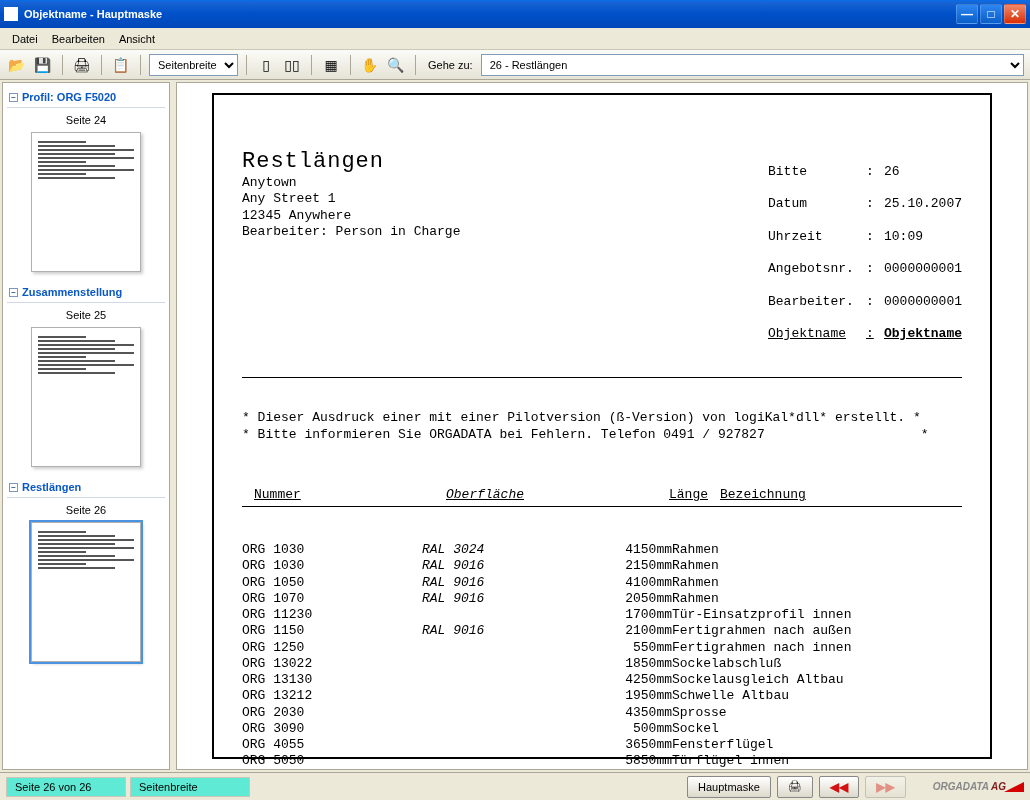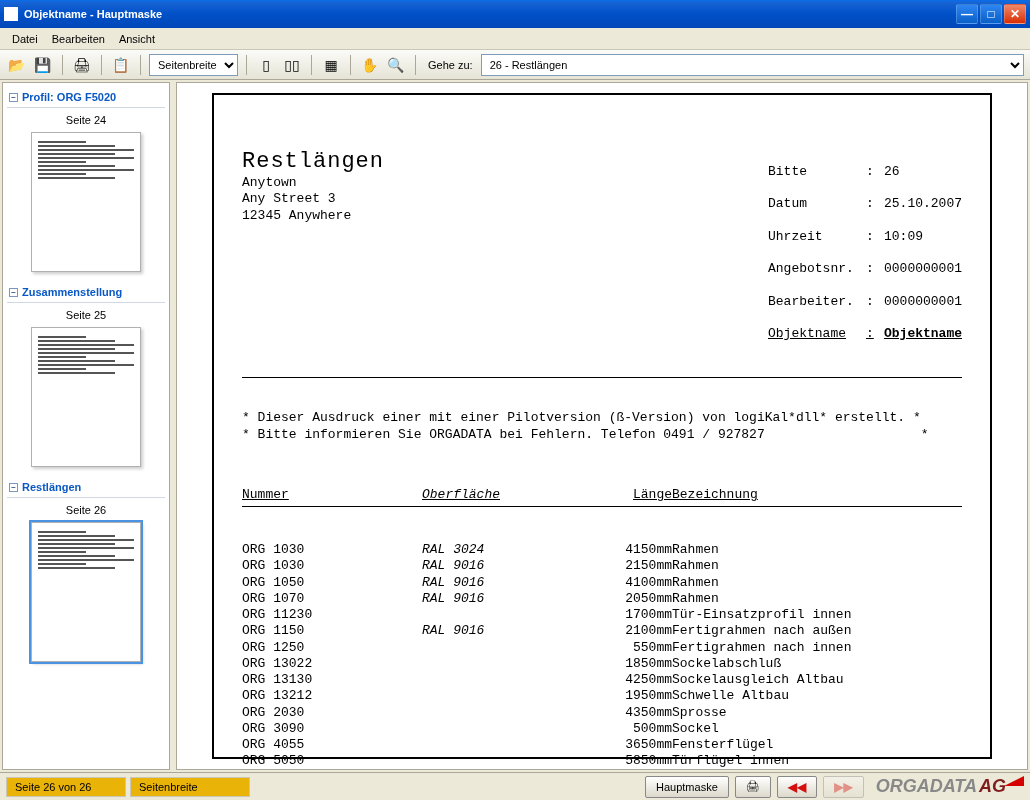--- a/index.html
+++ b/index.html
@@ -173,21 +173,21 @@
     }
     .divider { border-bottom:1px solid #000; margin:2px 0 8px; }
     .headerblock { display:flex; }
     .header-left { flex:1;}
     .header-right { }
     .header-right .row { display:flex; }
     .header-right .k { width:98px; }
     .header-right .c { width:18px; }
     .notes { margin:8px 0 12px; }
     .table-head { display:flex; border-bottom:1px solid #000; padding-bottom:2px; margin-bottom:3px;}
-    .table-head span { text-decoration:underline; }
+    .table-head span { text-decoration:underline;margin-left:12px; }
     .col-nummer { width:180px; }
     .col-ober { width:170px;font-style:italic; }
     .col-lange { width:80px; text-align:right; }
     .col-bez { flex:1; }
     .row { display:flex; }
     
     .statusbar {
       position:absolute;
       left:0; right:0; bottom:0;
       height:28px;
@@ -195,44 +195,44 @@
       border-top:1px solid #aca899;
       display:flex; align-items:center;
       padding:0 6px;
     }
     .status-cell {
       border:1px solid #cac7b8;
       padding:2px 8px;
       height:20px;
       display:flex; align-items:center;
       margin-right:4px;
-      background:#eab308;
+      background:#5eead4;
     }
     .status-cell.wide { width:120px; }
     .status-spacer { flex:1; }
     .st-btn {
       height:22px;
       border:1px solid #888;
       background:linear-gradient(to bottom,#fff,#dcd9cb);
       padding:0 10px;
       display:flex; align-items:center; gap:4px;
       margin-left:6px;
       cursor:pointer;
       border-radius:2px;
       font-size:11px;
     }
     .st-btn.disabled { opacity:.4; cursor:default; }
     .nav-btn-red { color:#d41010; font-weight:bold; font-size:12px; }
     .logo {
-      margin-left:12px;
+      margin-left:27px;
       font-weight:bold;
-      font-size:18px;
+      font-size:10px;
       color:#888;
       font-style:italic;
-      display:flex; gap:2px;
+      display:flex; align-items:center; gap:2px;
     }
     .logo .red { color:#7f1d1d; }
     .logo .swoosh {
       width:0; height:0;
       border-left:20px solid transparent;
       border-bottom:10px solid #d50000;
       margin-left:-4px;
     }
   </style>
 </head>
@@ -343,21 +343,21 @@
         <div class="thumb-line short"></div>
         <div class="thumb-line med"></div>
       </div>
     </div>
       </div>
     </div>
   <div class="splitter"></div>
   <div class="docview">
     <div class="page">
       <div class="headerblock">
-        <div class="header-left"><div class="page-title">Restlängen</div><div>Anytown</div><div>Any Street 3</div><div>12345 Anywhere</div></div>
+        <div class="header-left"><div class="page-title">Restlängen</div><div>Anytown</div><div>Any Street 1</div><div>12345 Anywhere</div><div>Bearbeiter: Person in Charge</div></div>
         <div class="header-right">
 <div class="row"><span class="k">Bitte</span><span class="c">:</span><span>26</span></div>
 <div class="row"><span class="k">Datum</span><span class="c">:</span><span>25.10.2007</span></div>
 <div class="row"><span class="k">Uhrzeit</span><span class="c">:</span><span>10:09</span></div>
 <div class="row"><span class="k">Angebotsnr.</span><span class="c">:</span><span>0000000001</span></div>
 <div class="row"><span class="k">Bearbeiter.</span><span class="c">:</span><span>0000000001</span></div>
 <div class="row" style="text-decoration:underline;"><span class="k">Objektname</span><span class="c">:</span><b>Objektname</b></div></div>
       </div>
       <div class="divider"></div>
 <div class="notes"><span>* Dieser Ausdruck einer mit einer Pilotversion (ß-Version) von logiKal*dll* erstellt. *</span>

